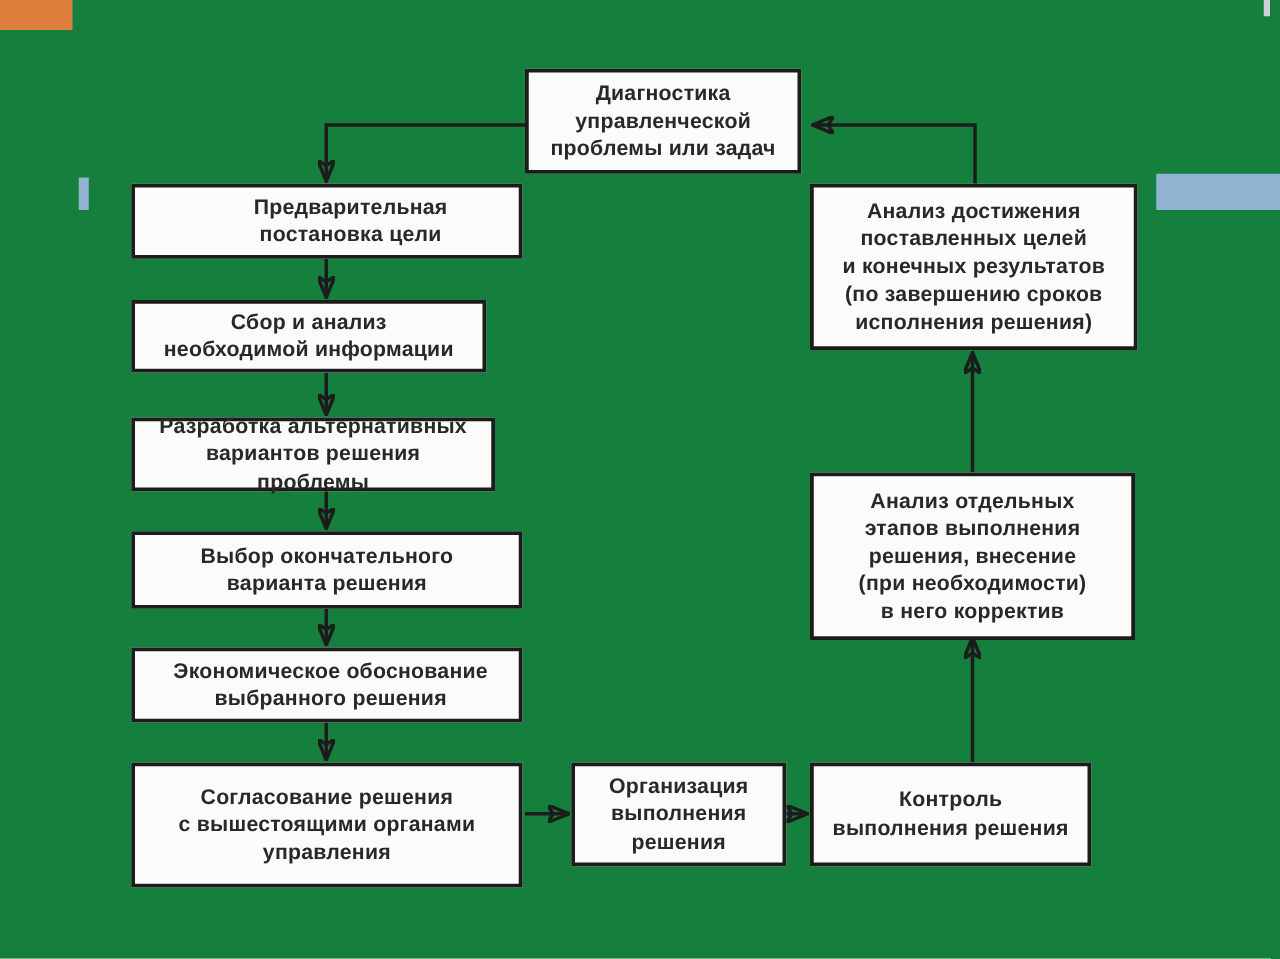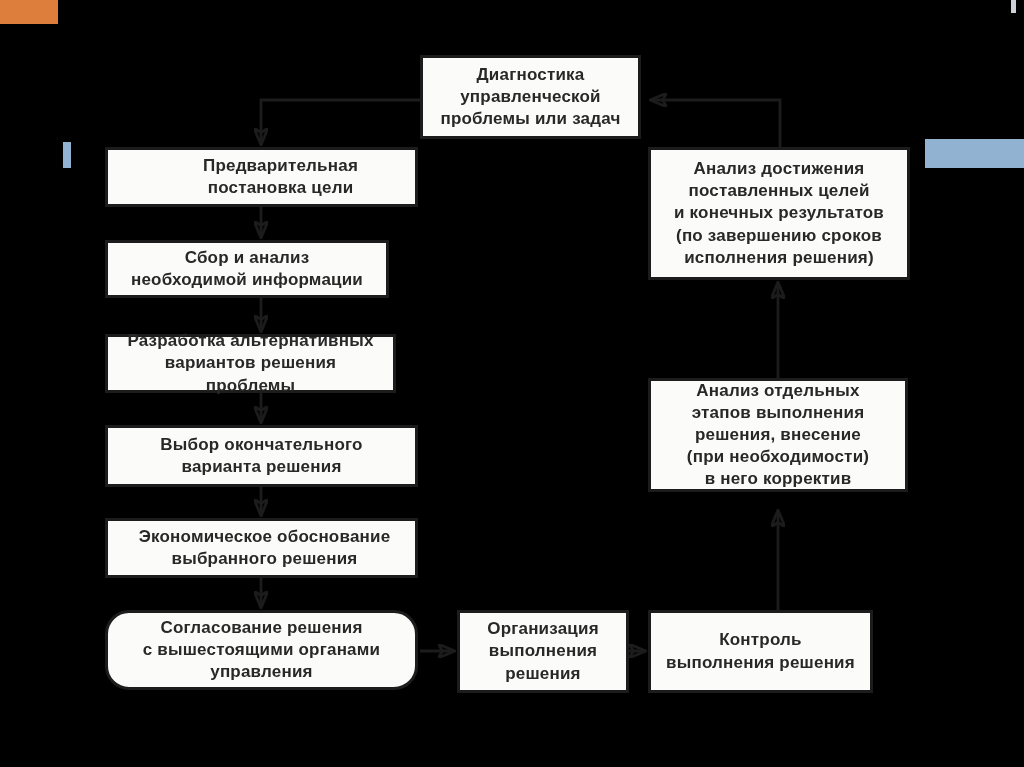--- a/index.html
+++ b/index.html
@@ -5,21 +5,21 @@
   html, body {
     margin: 0;
     padding: 0;
     background: #ffffff;
     font-family: "Liberation Sans", sans-serif;
   }
   .canvas {
     position: relative;
     width: 1024px;
     height: 767px;
-    background: #000000;
+    background: #15803d;
     overflow: hidden;
   }
   .node {
     position: absolute;
     background: #fbfbfa;
     border: 3px solid #1c1c1c;
     display: flex;
     align-items: center;
     justify-content: center;
     text-align: center;
@@ -101,38 +101,38 @@
   <div class="node" style="left:105px; top:425px; width:313px; height:62px;">
     <span class="lbl">Выбор окончательного
 варианта решения</span>
   </div>
 
   <div class="node" style="left:105px; top:518px; width:313px; height:60px;padding-left:16px;">
     <span class="lbl">Экономическое обоснование
 выбранного решения</span>
   </div>
 
-  <div class="node" style="left:105px; top:610px; width:313px; height:80px;border-radius:24px;">
+  <div class="node" style="left:105px; top:610px; width:313px; height:100px;">
     <span class="lbl">Согласование решения
 с вышестоящими органами
 управления</span>
   </div>
 
   <div class="node" style="left:457px; top:610px; width:172px; height:83px;">
     <span class="lbl">Организация
 выполнения
 решения</span>
   </div>
 
   <div class="node" style="left:648px; top:610px; width:225px; height:83px;">
     <span class="lbl">Контроль
 выполнения решения</span>
   </div>
 
-  <div class="node" style="left:648px; top:378px; width:260px; height:114px;">
+  <div class="node" style="left:648px; top:378px; width:260px; height:134px;">
     <span class="lbl">Анализ отдельных
 этапов выполнения
 решения, внесение
 (при необходимости)
 в него корректив</span>
   </div>
 
   <div class="node" style="left:648px; top:147px; width:262px; height:133px;justify-content:center;">
     <span class="lbl">Анализ достижения
 поставленных целей

